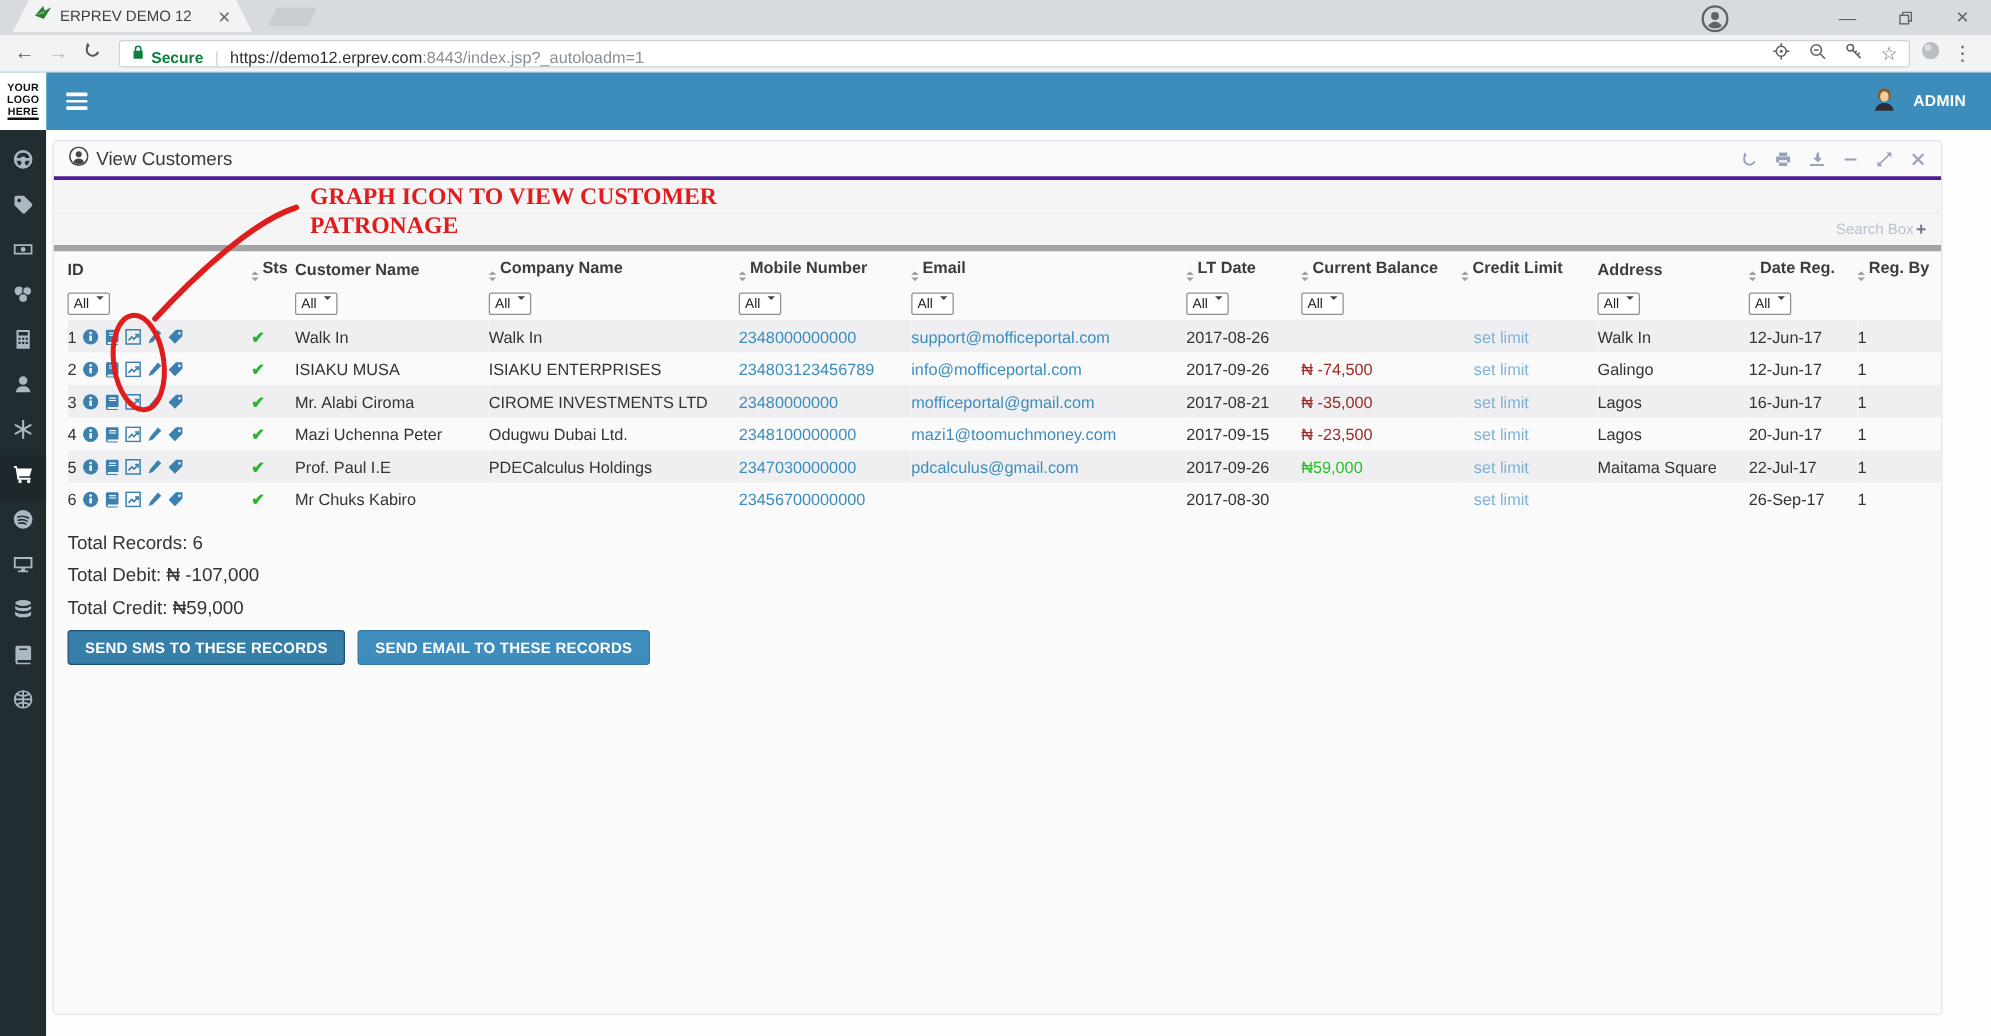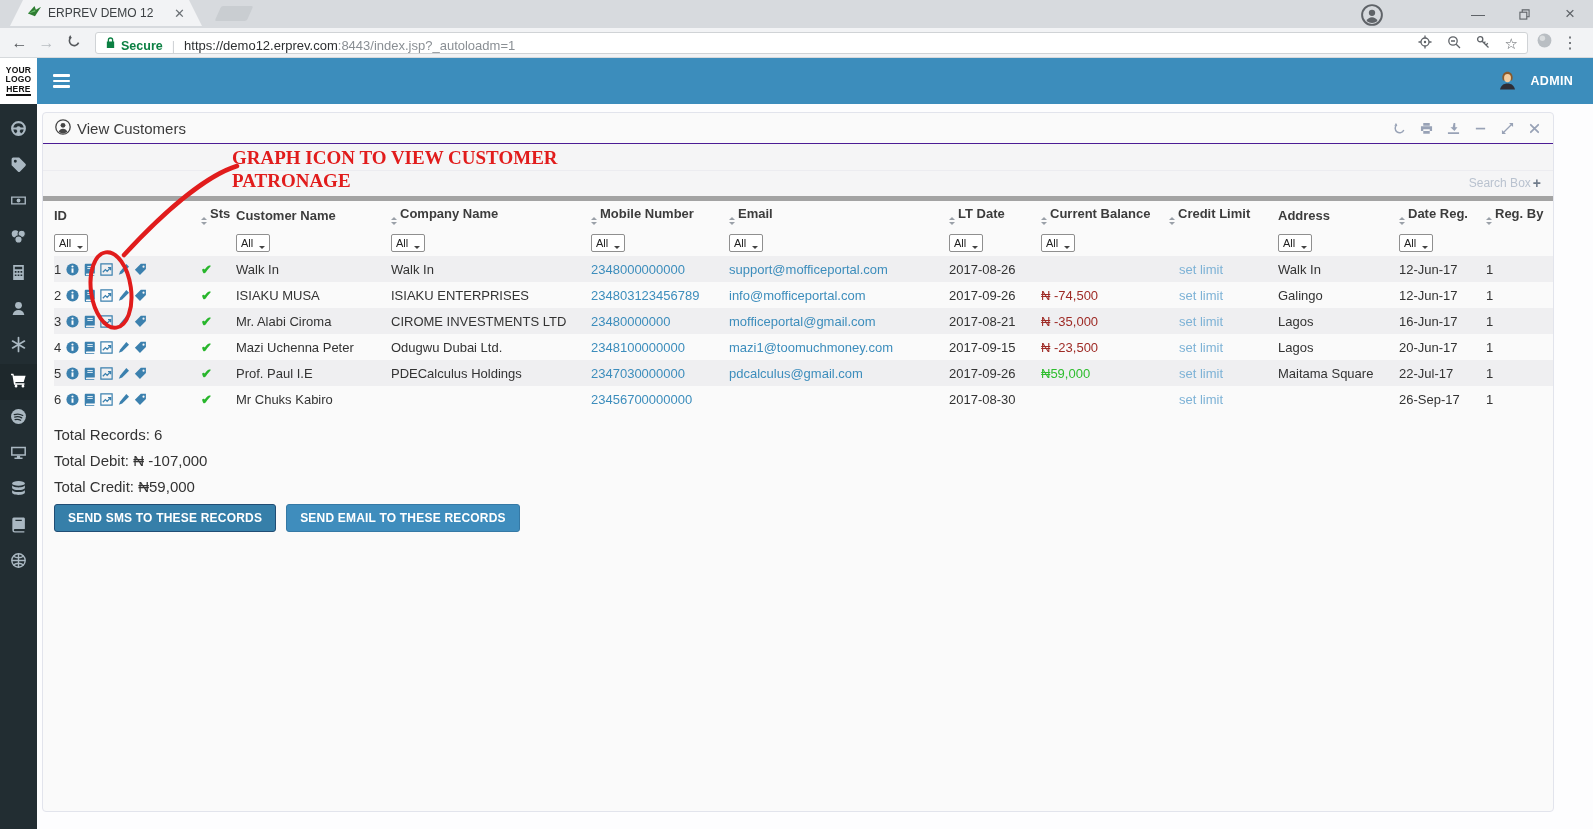--- a/index.html
+++ b/index.html
@@ -45,21 +45,21 @@
 
   
   .app-body { display:flex; height:725px; }
   .sidebar { width:37px; background:var(--sidebar-bg,#222d32); padding-top:8px; flex:none; }
   .side-item { height:36px; display:flex; align-items:center; justify-content:center; color:#aab8c2; }
   .side-item.active { background:var(--sidebar-active-bg,#1e282c); color:#fff; }
   .side-item svg { width:17px; height:17px; }
 
   .content { flex:1; background:#fdfdfe; padding:8px 40px 0 5px; }
   .panel { background:#fafafa; border:1px solid #e2e4ec; border-radius:4px; height:700px; overflow:hidden; }
-  .panel-header { height:31px; display:flex; align-items:center; padding:0 12px; border-bottom:1px solid #4c1d95; }
+  .panel-header { height:31px; display:flex; align-items:center; padding:0 12px; border-bottom:3px solid #4c1d95; }
   .ph-title { display:flex; align-items:center; gap:6px; font-size:15px; color:#3b3b3b; }
   .ph-title svg { width:16px; height:16px; }
   .ph-tools { margin-left:auto; display:flex; align-items:center; gap:14px; color:#98a2b6; }
   .ph-tools svg { width:13px; height:13px; display:block; }
 
   .panel-toolbar { height:57px; background:#f5f5f6; border-bottom:5px solid #a3a3a3; display:flex; flex-direction:column; }
   .pt-row1 { flex:1; border-bottom:1px solid #ececf0; }
   .pt-row2 { flex:1; display:flex; align-items:center; justify-content:flex-end; padding-right:12px; }
   .search-label { font-size:12px; color:#b9c2cf; }
   .search-plus { font-size:14px; font-weight:bold; color:#6f7b8a; margin-left:2px; }
@@ -67,21 +67,21 @@
   
   table { border-collapse:collapse; table-layout:fixed; width:1499px; margin-left:11px; font-size:13px; color:#333; }
   th { text-align:left; font-weight:bold; font-size:13px; color:#3c3c3c; height:28px; padding:0; white-space:nowrap; }
   .filter-cell { height:27px; padding:0; }
   td { height:26px; padding:0 4px 0 0; white-space:nowrap; overflow:hidden; }
   tbody tr:nth-child(odd) { background:#efeff1; }
   .sorts { display:inline-flex; flex-direction:column; margin-right:3px; vertical-align:-2px; }
   .sorts i { width:0; height:0; border:3.5px solid transparent; display:block; }
   .sorts .up { border-bottom-color:#9aa0a8; border-top-width:0; margin-bottom:2px; }
   .sorts .dn { border-top-color:#9aa0a8; border-bottom-width:0; }
-  .fsel { display:inline-flex; align-items:flex-end; gap:6px; border:1px solid #8f8f8f; background:#fff; border-radius:2px;
+  .fsel { display:inline-flex; align-items:flex-start; gap:6px; border:1px solid #8f8f8f; background:#fff; border-radius:2px;
           padding:2px 4px; font-size:11px; color:#222; font-weight:normal; }
   .fsel i { width:0; height:0; border:3.5px solid transparent; border-top-color:#444; border-bottom-width:0; display:block; }
   .id-cell { display:flex; align-items:center; gap:4px; }
   .row-num { margin-right:1px; }
   .act { width:13px; height:13px; color:#3b80ae; display:inline-flex; }
   .act svg { width:13px; height:13px; }
   .check { color:var(--check-green,#28b62c); font-size:13px; font-weight:bold; }
   .lnk { color:var(--link-blue,#3c8dbc); }
   .lnk-light { color:var(--link-light,#7db2d6); }
   .neg { color:var(--negative-red,#9e2a25); }
@@ -89,21 +89,21 @@
   .cell-credit { padding-left:10px; }
 
   .totals { margin:14px 0 0 11px; font-size:15px; color:#333; }
   .totals div { margin-bottom:9px; }
   .actions { margin:5px 0 0 11px; display:flex; gap:10px; }
   .btn { font-size:12px; font-weight:bold; color:#fff; padding:6px 13px; border-radius:3px; letter-spacing:.2px; }
   .btn-sms { background:var(--button-sms,#367fa9); border:1px solid #204d74; }
   .btn-email { background:var(--button-email,#3f8dbd); border:1px solid #3579a5; }
 
   
-  .annot-text { position:absolute; left:232px; top:146px; width:380px; font-family:"Liberation Serif",serif;
+  .annot-text { position:absolute; left:248px; top:146px; width:380px; font-family:"Liberation Serif",serif;
                 font-weight:bold; font-size:19px; line-height:23px; color:var(--annotation-red,#e11c1c); z-index:50; }
   .annot-svg { position:absolute; left:0; top:0; width:1593px; height:829px; pointer-events:none; z-index:49;
                color:var(--annotation-red,#e11c1c); }
 </style>
 </head>
 <body>
 
 <div class="window">
 
   <div class="titlebar">

